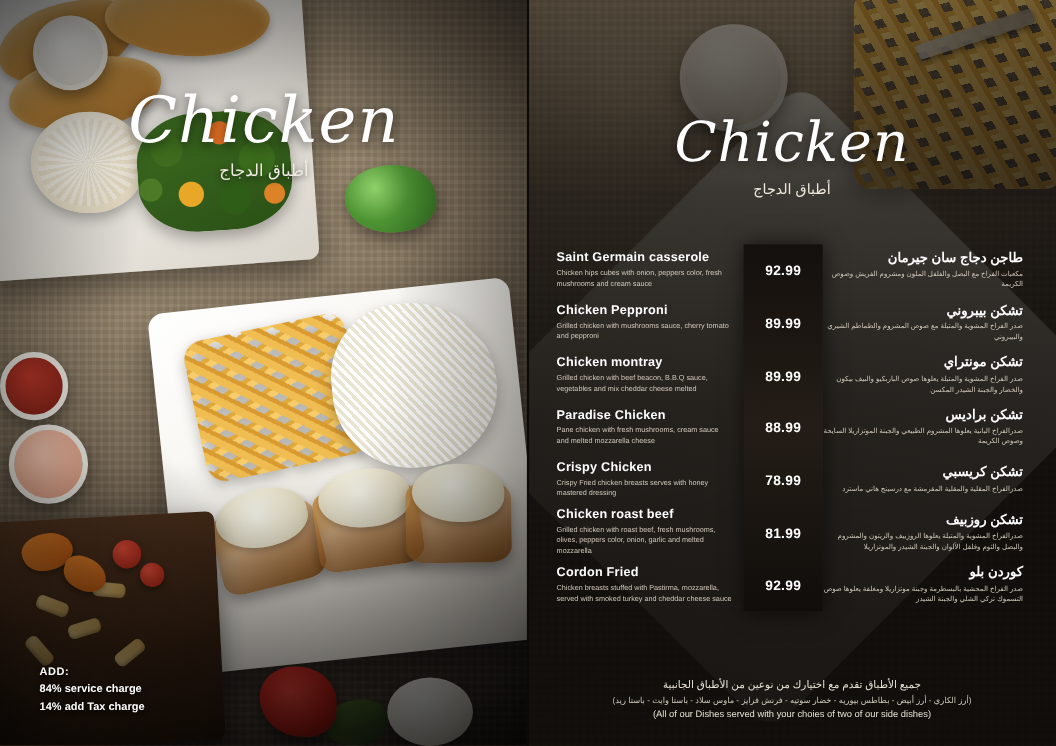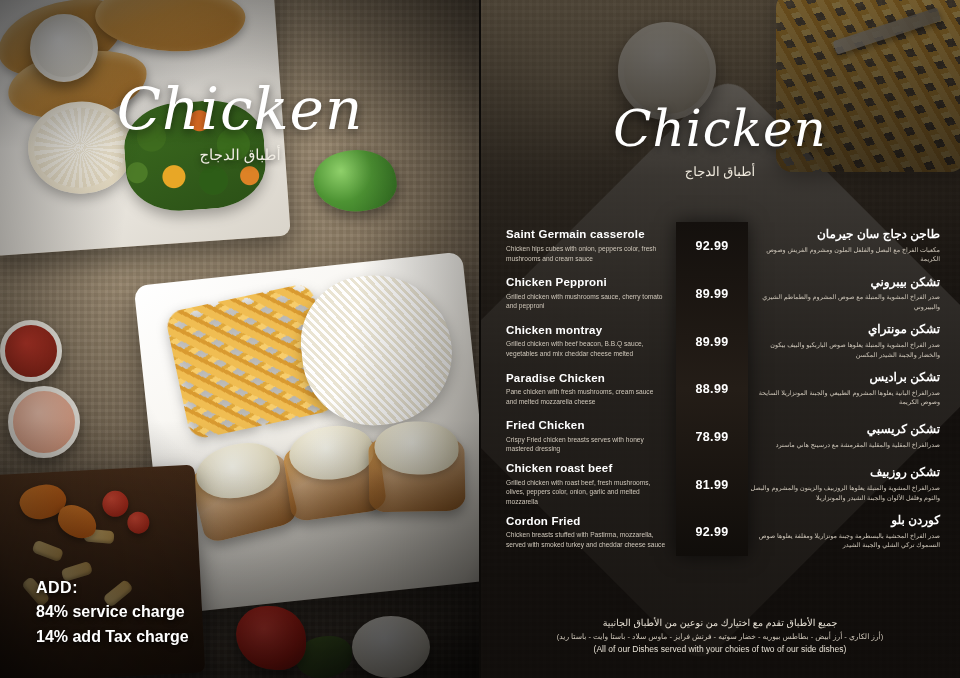--- a/index.html
+++ b/index.html
@@ -214,21 +214,21 @@
     direction: rtl;
     text-shadow: 0 2px 6px rgba(0,0,0,.6);
   }
 
   
   .add-block {
     position: absolute;
     left: 36px; bottom: 28px;
     z-index: 7;
     color: #ffffff;
-    font-size: 16px;
+    font-size: 10px;
     line-height: 1.55;
     font-weight: bold;
     text-shadow: 0 2px 5px rgba(0,0,0,.8);
   }
   .add-block .add-label { letter-spacing: .5px; }
 
   
   .right-panel {
     position: absolute;
     left: 480px; top: 0;
@@ -347,21 +347,21 @@
     width: 72px;
     text-align: center;
     font-size: 12.5px;
     font-weight: bold;
     color: #ffffff;
     padding-top: 1px;
     letter-spacing: .3px;
   }
   .col-ar {
     flex: 1;
-    padding-right: 20px;
+    padding-right: 30px;
     box-sizing: border-box;
     text-align: right;
     direction: rtl;
   }
   .col-ar .name-ar {
     font-size: 12px;
     font-weight: bold;
     color: #ffffff;
     line-height: 1.15;
   }
@@ -513,21 +513,21 @@
           </div>
           <div class="col-price">88.99</div>
           <div class="col-ar">
             <div class="name-ar">تشكن براديس</div>
             <div class="desc-ar">صدرالفراخ البانية يعلوها المشروم الطبيعي والجبنة الموتزاريلا السايحة وصوص الكريمة</div>
           </div>
         </div>
 
         <div class="menu-row">
           <div class="col-en">
-            <div class="name">Fried Chicken</div>
+            <div class="name">Crispy Chicken</div>
             <div class="desc">Crispy Fried chicken breasts serves with honey mastered dressing</div>
           </div>
           <div class="col-price">78.99</div>
           <div class="col-ar">
             <div class="name-ar">تشكن كريسبي</div>
             <div class="desc-ar">صدرالفراخ المقلية والمقلية المقرمشة مع درسينج هاني ماسترد</div>
           </div>
         </div>
 
         <div class="menu-row">

